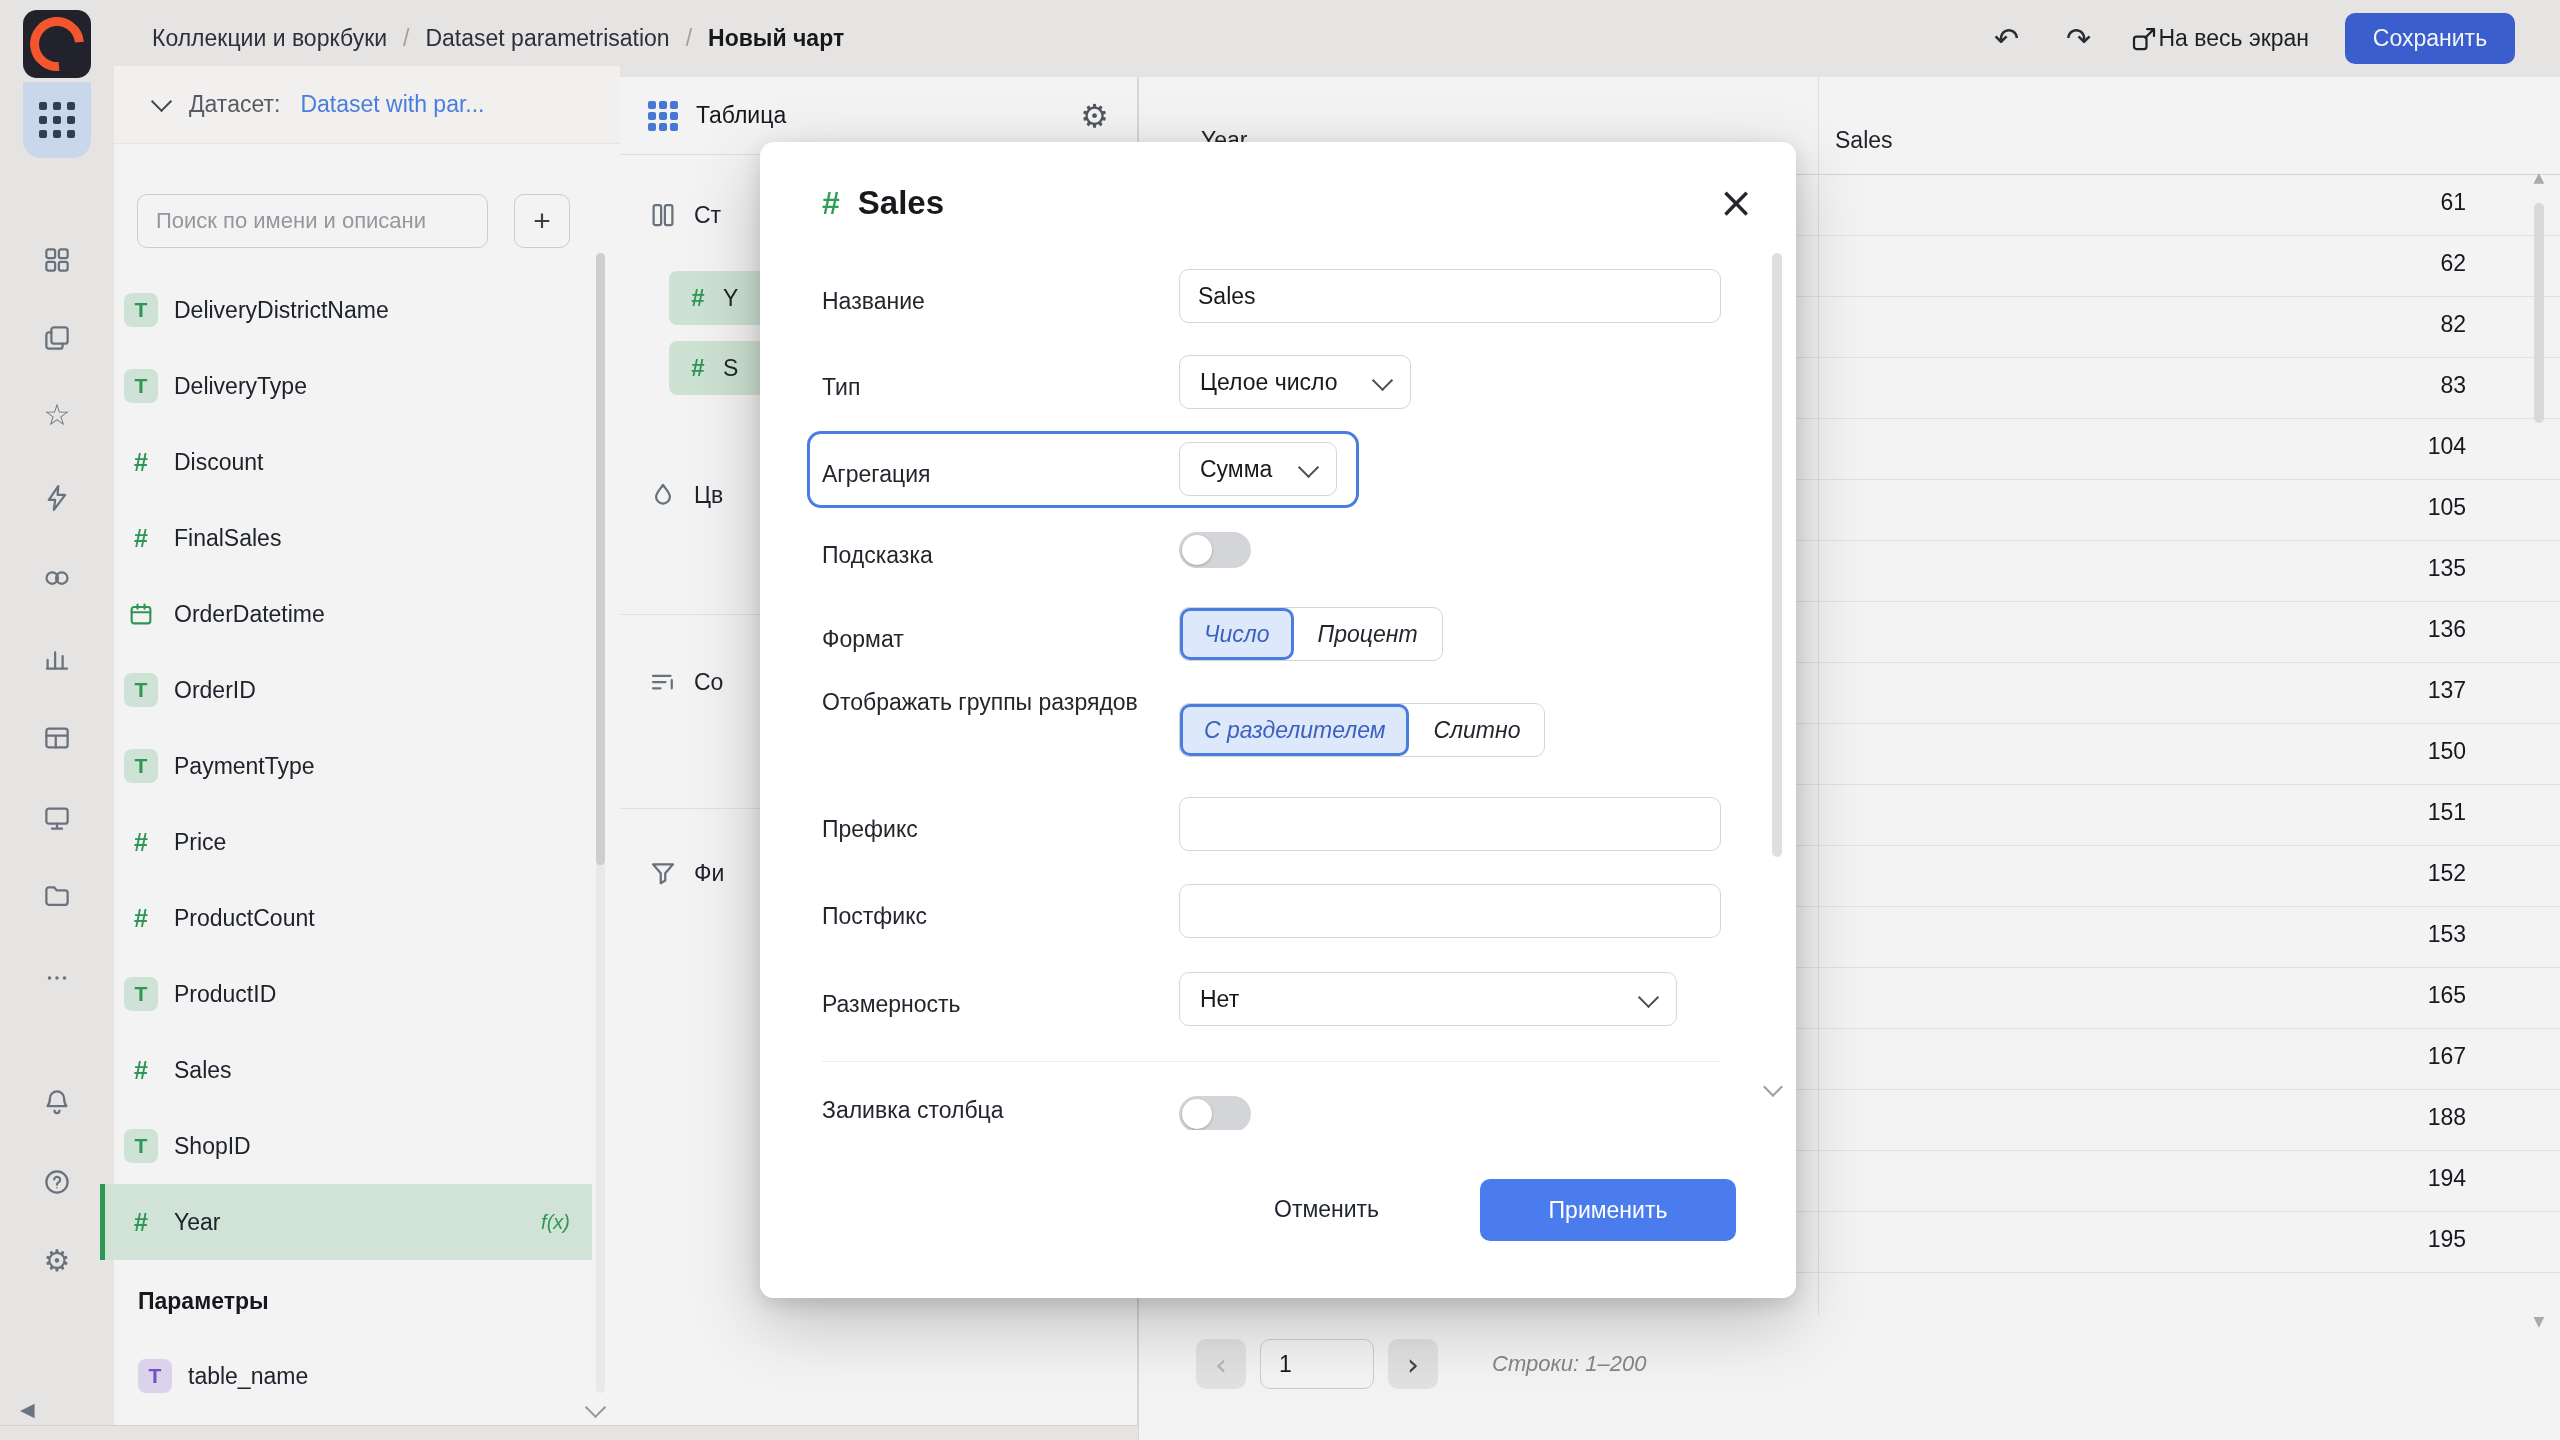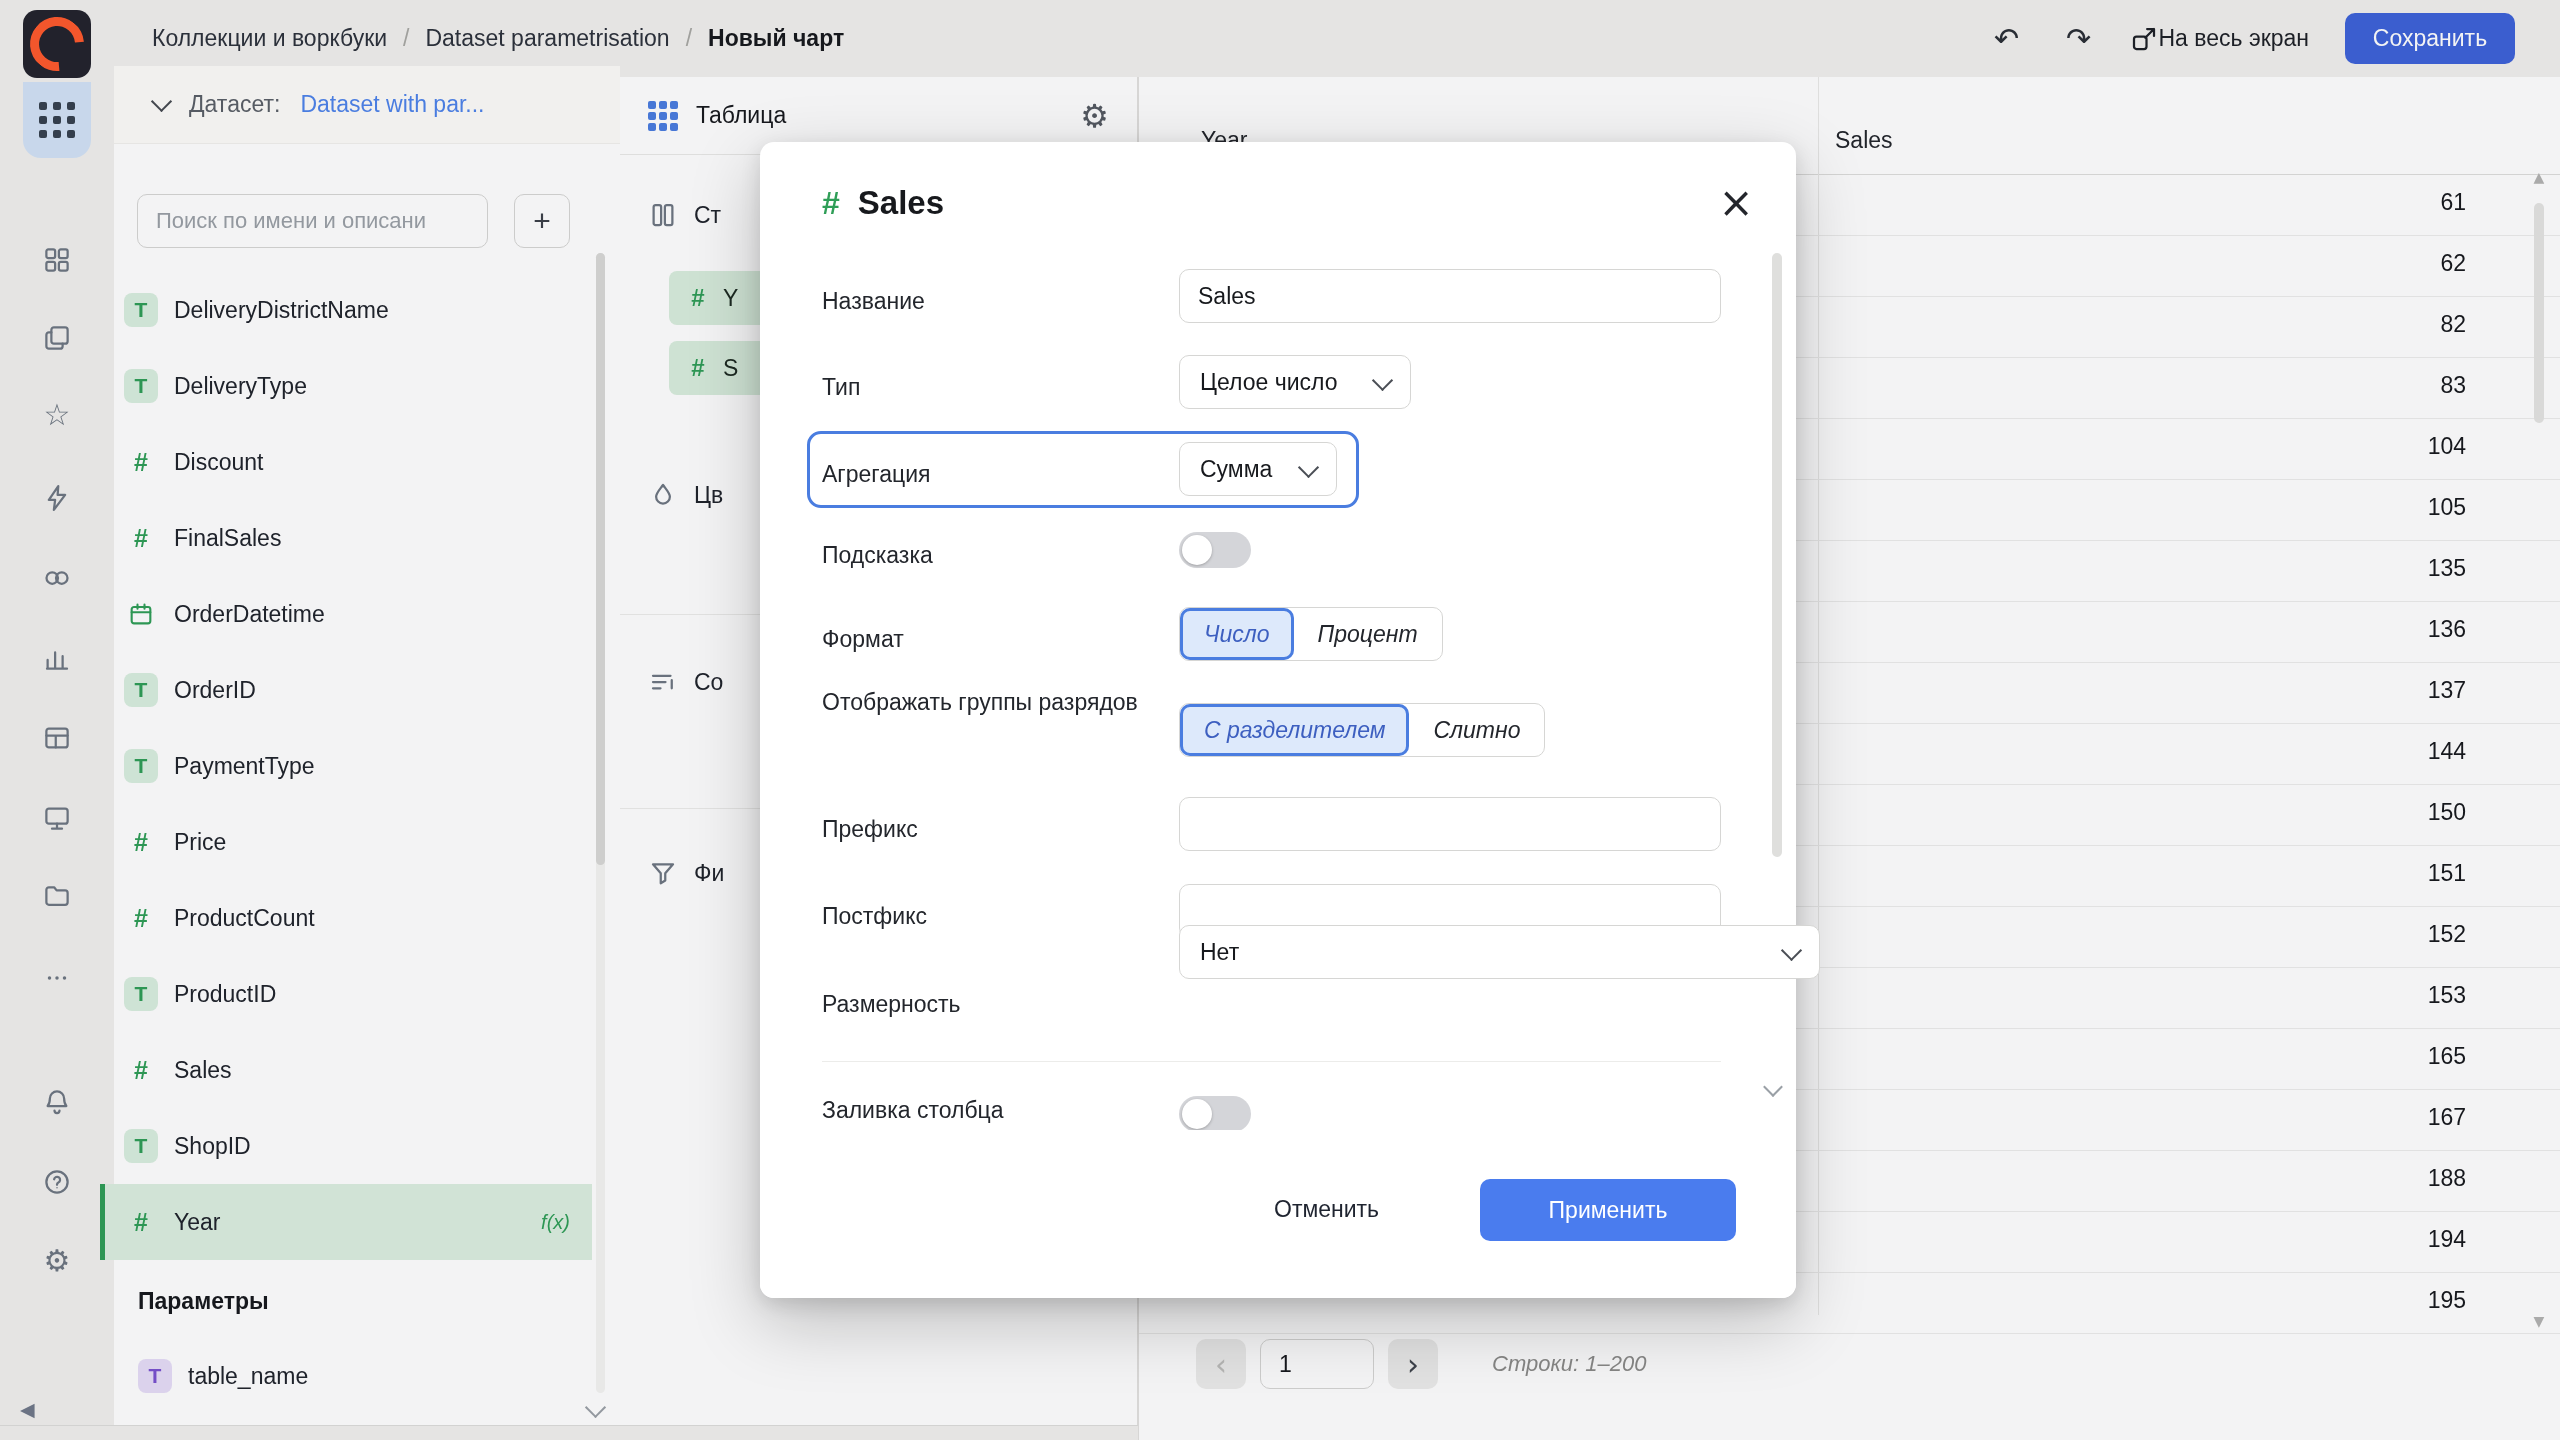--- a/index.html
+++ b/index.html
@@ -420,23 +420,20 @@
       <div class="pv-row">
           <span class="sales">135</span>
         </div>
       <div class="pv-row">
           <span class="sales">136</span>
         </div>
       <div class="pv-row">
           <span class="sales">137</span>
         </div>
       <div class="pv-row">
-          <span class="sales">144</span>
-        </div>
-      <div class="pv-row">
           <span class="sales">150</span>
         </div>
       <div class="pv-row">
           <span class="sales">151</span>
         </div>
       <div class="pv-row">
           <span class="sales">152</span>
         </div>
       <div class="pv-row">
           <span class="sales">153</span>
@@ -511,21 +508,21 @@
       <span class="opt">Слитно</span>
     </div>
 
     <span class="m-label" style="top:669px">Префикс</span>
     <input class="m-input" style="top: 655px;">
 
     <span class="m-label" style="top:756px">Постфикс</span>
     <input class="m-input" style="top: 742px;">
 
     <span class="m-label" style="top:844px">Размерность</span>
-    <div class="m-select" style="top:783px;width:641px">
+    <div class="m-select" style="top:830px;width:498px">
       <span>Нет</span>
       <span class="chev"></span>
     </div>
 
     <div class="m-div"></div>
 
     <span class="m-label" style="top:950px">Заливка столбца</span>
     <div class="toggle" style="top:954px">
         <i></i>
       </div>

